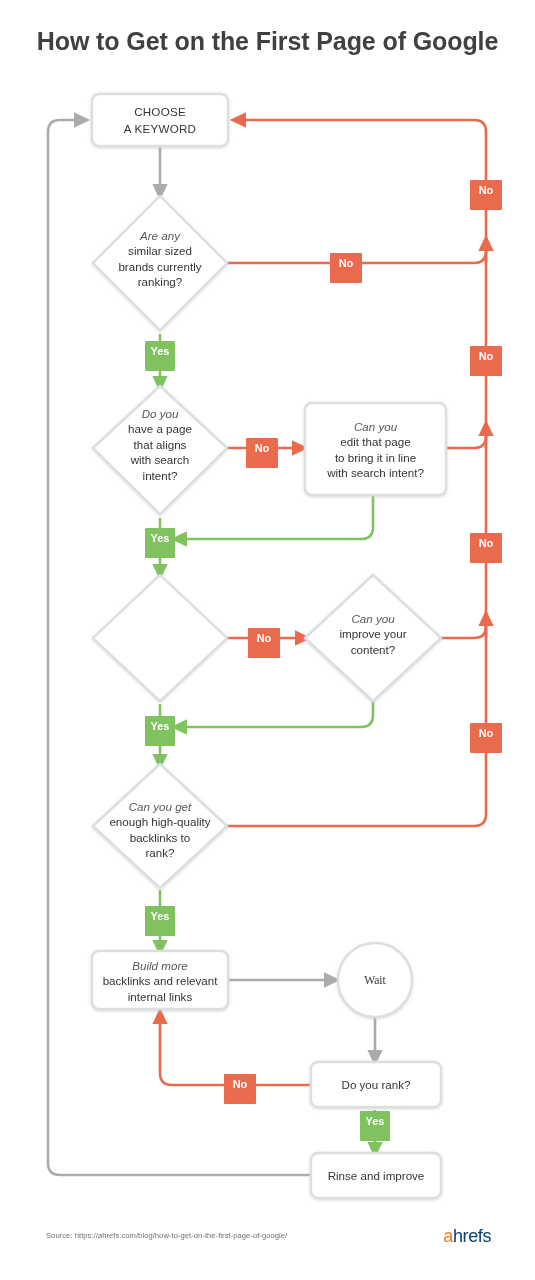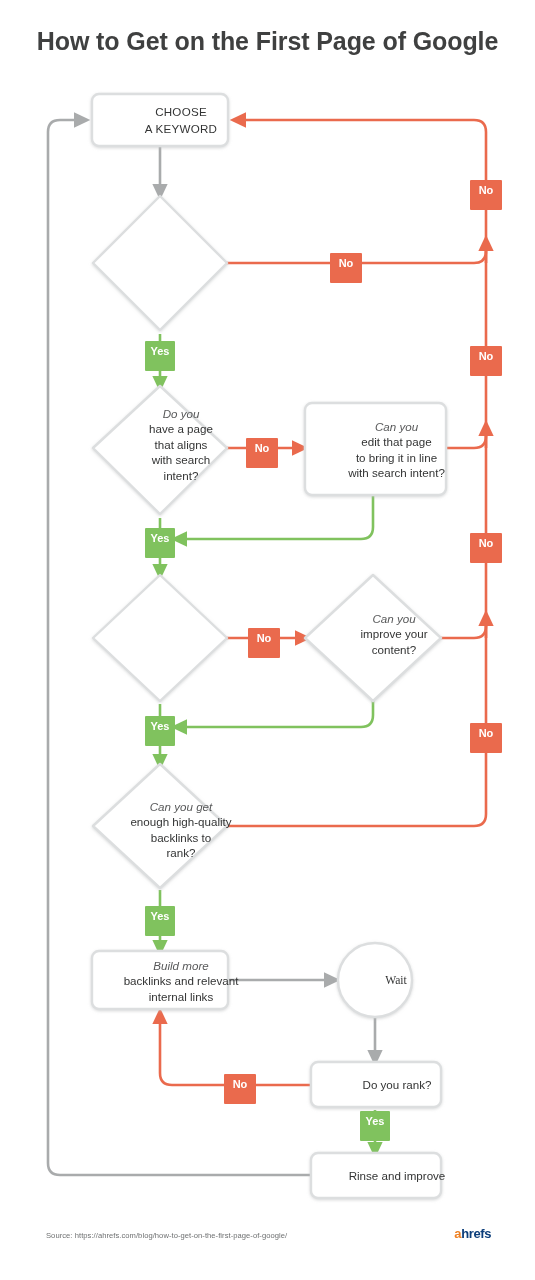--- a/index.html
+++ b/index.html
@@ -42,21 +42,20 @@
     pointer-events: none;
   }
   
   .node-text {
     position: absolute;
     text-align: center;
     color: #333434;
     font-size: 11.6px;
     line-height: 15.4px;
     pointer-events: none;
-    padding-left: 21px;
   }
   .node-text .lead {
     font-style: italic;
     color: #58595a;
   }
   .node-text.caps {
     font-size: 11.6px;
     line-height: 17px;
     letter-spacing: 0.25px;
   }
@@ -80,22 +79,22 @@
     top: 1231px;
     font-size: 7.6px;
     color: #6e7071;
     letter-spacing: 0.05px;
   }
   .source .src-label { color: #6e7071; }
   .logo {
     position: absolute;
     right: 44px;
     top: 1226px;
-    font-size: 13px;
-    font-weight: bold;
+    font-size: 18px;
+    font-weight: normal;
     letter-spacing: -0.4px;
   }
   .logo .a  { color: #ee8022; }
   .logo .rest { color: #0b3d7a; }
 </style>
 </head>
 <body>
 
 <div id="canvas">
 
@@ -172,20 +171,26 @@
       <rect x="311" y="1062" width="130" height="45" rx="7" ry="7" fill="#ffffff" stroke="#dcdedf" stroke-width="2.4"></rect>
       <rect x="311" y="1153" width="130" height="45" rx="7" ry="7" fill="#ffffff" stroke="#dcdedf" stroke-width="2.4"></rect>
     </g>
   </svg>
 
   <div class="node-text caps" style="left:92px; top:103px; width:136px;">
     <div>CHOOSE</div>
     <div>A KEYWORD</div>
   </div>
 
+  <div class="node-text" style="left:85px; top:228px; width:150px;">
+    <div class="lead">Are any</div>
+    <div>similar sized</div>
+    <div>brands currently</div>
+    <div>ranking?</div>
+  </div>
 
   <div class="node-text" style="left:95px; top:406px; width:130px;">
     <div class="lead">Do you</div>
     <div>have a page</div>
     <div>that aligns</div>
     <div>with search</div>
     <div>intent?</div>
   </div>
 
   <div class="node-text" style="left:305px; top:419px; width:141px;">

